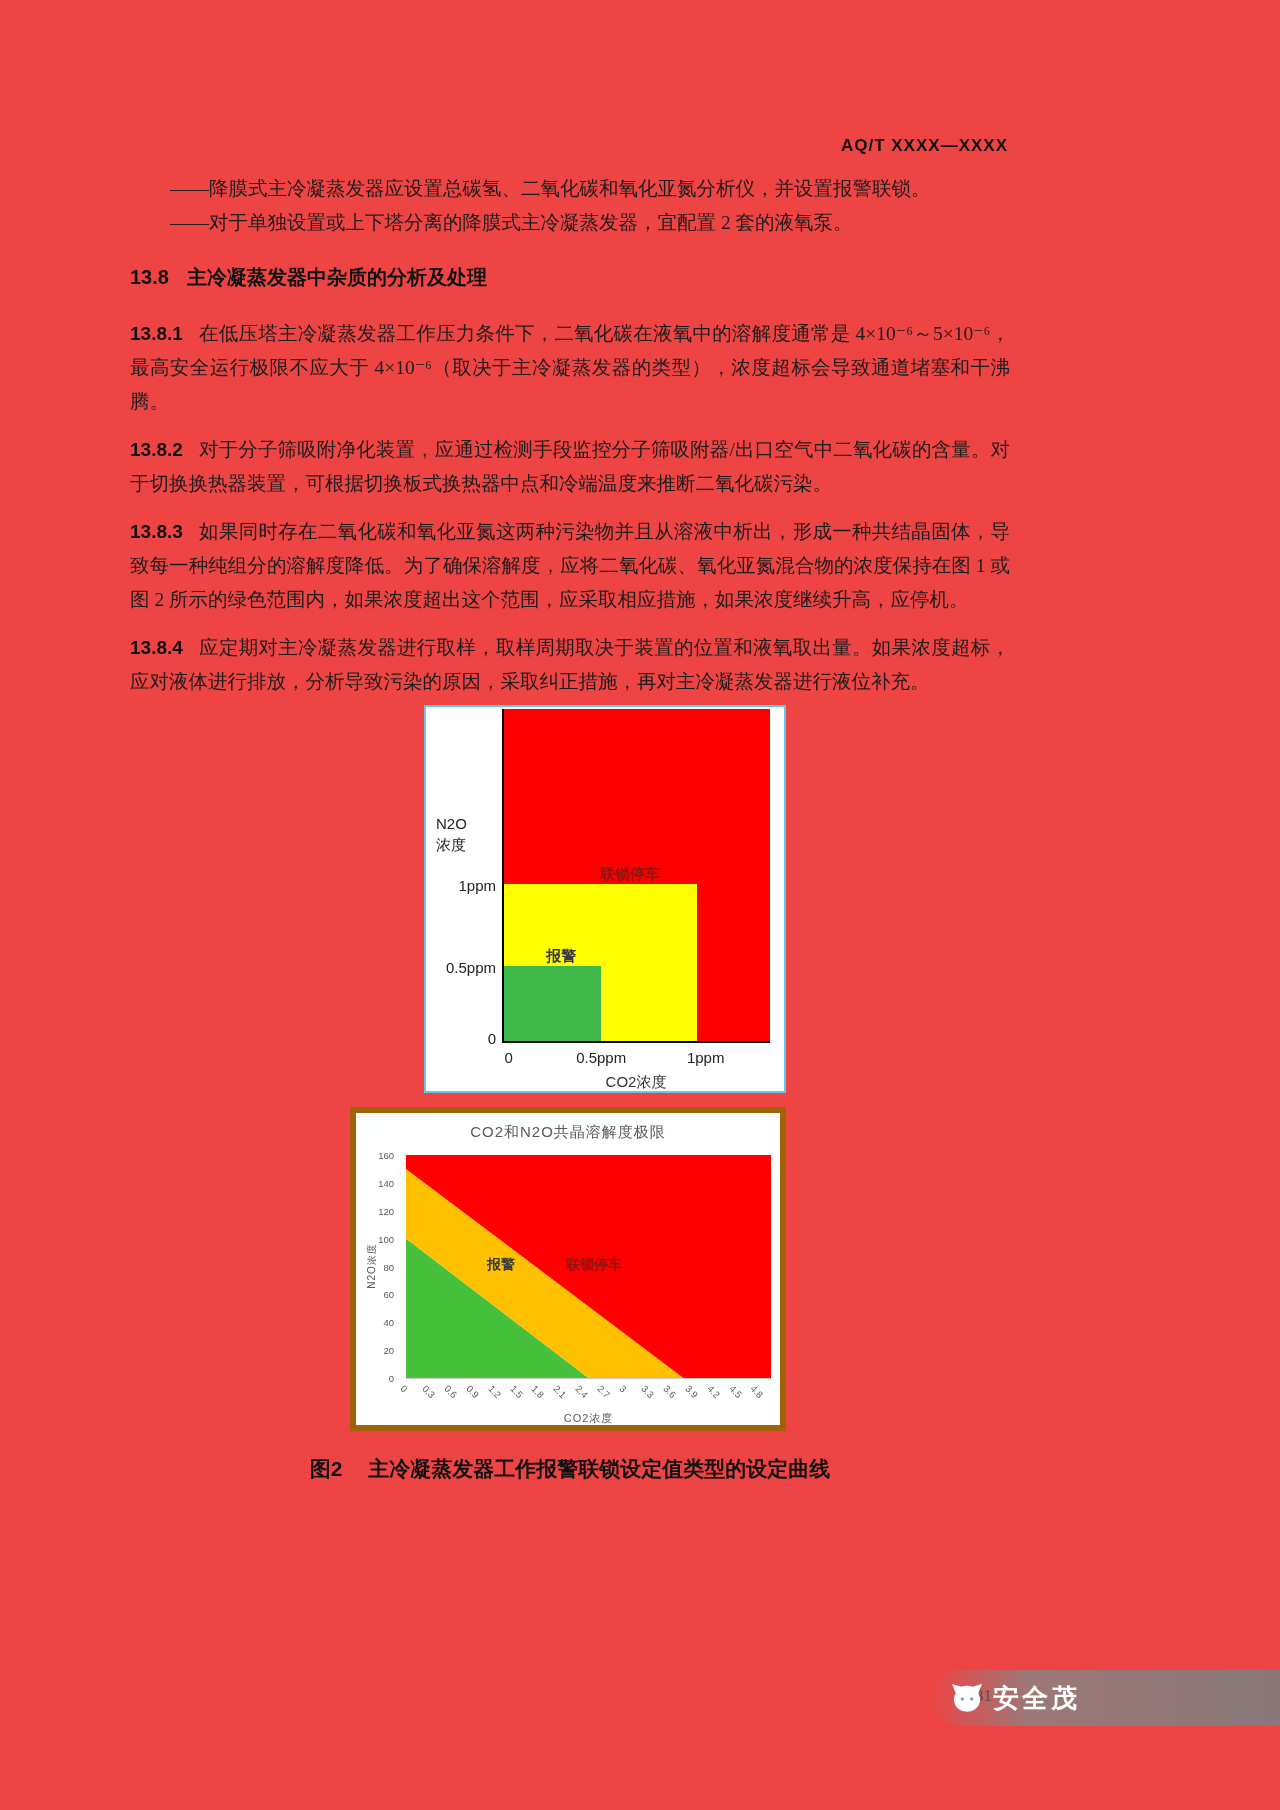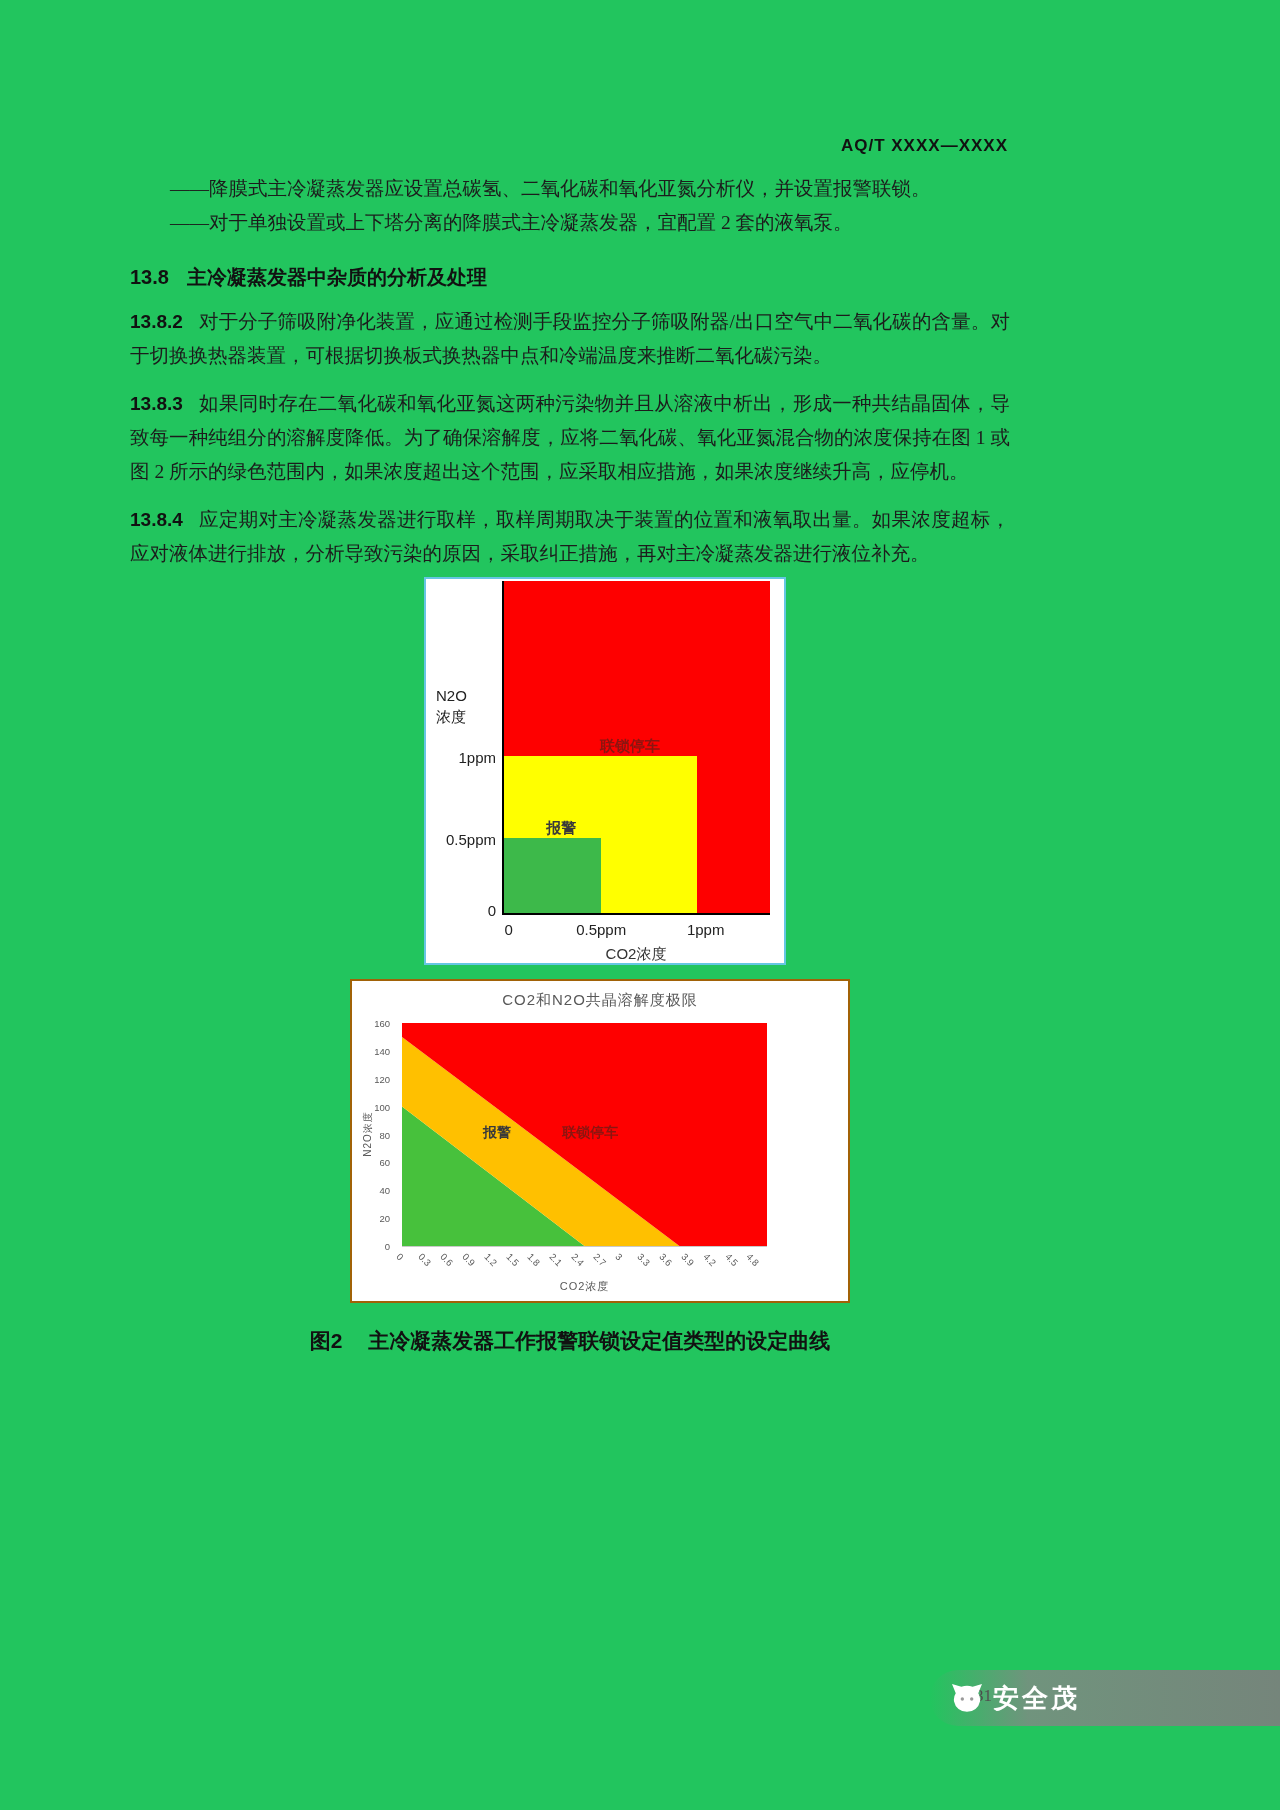--- a/index.html
+++ b/index.html
@@ -1,18 +1,18 @@
 <!DOCTYPE html>
 <html><head>
 <meta charset="utf-8">
 <style>
   * { margin:0; padding:0; box-sizing:border-box; }
   html,body { background:#ffffff; }
   .page {
-    position:relative; width:1280px; height:1810px; background:#22c55e;
+    position:relative; width:1280px; height:1810px; background:#ef4444;
     font-family:"Liberation Serif","DejaVu Serif",serif; color:#1c1c1c; overflow:hidden;
   }
   .header {
     position:absolute; top:136px; right:272px;
     font-family:"Liberation Sans","DejaVu Sans",sans-serif;
     font-size:17px; font-weight:600; letter-spacing:1px; color:#111;
   }
   .content { position:absolute; left:130px; top:0; width:880px; padding-top:172px; }
 
   .dash-item {
@@ -56,22 +56,22 @@
   .fig-caption {
     margin-top:32px; text-align:center;
     font-family:"Liberation Sans","DejaVu Sans",sans-serif;
     font-size:21px; font-weight:bold; color:#111;
   }
   .fig-caption.second { margin-top:24px; }
   .cap-gap { display:inline-block; width:26px; }
 
   
   .figure2 {
-    margin:14px 0 0 220px; width:500px; height:324px;
-    border:2px solid #a16207; position:relative; background:#fff;
+    margin:14px 0 0 220px; width:436px; height:324px;
+    border:6px solid #a16207; position:relative; background:#fff;
     font-family:"Liberation Sans","DejaVu Sans",sans-serif; color:#595959;
   }
   .f2-title { position:absolute; top:10px; left:0; width:100%; text-align:center; font-size:15px; color:#595959; letter-spacing:1px; }
   .f2-plot { position:absolute; left:50px; top:42px; width:365px; height:223px; }
   .f2-plot svg { display:block; width:365px; height:223px; }
   .f2-axis-x { position:absolute; left:50px; top:265px; width:365px; border-top:1px solid #c9c9c9; }
   .f2-yticks { position:absolute; left:0; top:42px; width:44px; height:223px; }
   .f2-ytick { position:absolute; right:6px; transform:translateY(-50%); font-size:9.5px; color:#595959; }
   .f2-ylabel {
     position:absolute; left:16px; top:153px; transform:translate(-50%,-50%) rotate(-90deg);
@@ -104,20 +104,21 @@
     <span>AQ/T XXXX—XXXX</span>
   </div>
 
   <div class="content">
 
     <div class="dash-item">——降膜式主冷凝蒸发器应设置总碳氢、二氧化碳和氧化亚氮分析仪，并设置报警联锁。</div>
     <div class="dash-item">——对于单独设置或上下塔分离的降膜式主冷凝蒸发器，宜配置 2 套的液氧泵。</div>
 
     <h2 class="section-heading"><span class="sec-num">13.8</span><span>主冷凝蒸发器中杂质的分析及处理</span></h2>
 
+    <p class="clause first"><span class="clause-num">13.8.1</span><span>在低压塔主冷凝蒸发器工作压力条件下，二氧化碳在液氧中的溶解度通常是 4×10⁻⁶～5×10⁻⁶，最高安全运行极限不应大于 4×10⁻⁶（取决于主冷凝蒸发器的类型），浓度超标会导致通道堵塞和干沸腾。</span></p>
     <p class="clause"><span class="clause-num">13.8.2</span><span>对于分子筛吸附净化装置，应通过检测手段监控分子筛吸附器/出口空气中二氧化碳的含量。对于切换换热器装置，可根据切换板式换热器中点和冷端温度来推断二氧化碳污染。</span></p>
     <p class="clause"><span class="clause-num">13.8.3</span><span>如果同时存在二氧化碳和氧化亚氮这两种污染物并且从溶液中析出，形成一种共结晶固体，导致每一种纯组分的溶解度降低。为了确保溶解度，应将二氧化碳、氧化亚氮混合物的浓度保持在图 1 或图 2 所示的绿色范围内，如果浓度超出这个范围，应采取相应措施，如果浓度继续升高，应停机。</span></p>
     <p class="clause"><span class="clause-num">13.8.4</span><span>应定期对主冷凝蒸发器进行取样，取样周期取决于装置的位置和液氧取出量。如果浓度超标，应对液体进行排放，分析导致污染的原因，采取纠正措施，再对主冷凝蒸发器进行液位补充。</span></p>
 
     <figure class="figure1">
       <div class="f1-ylabel">
         <div>N2O</div>
         <div>浓度</div>
       </div>
       <div class="f1-yticks" id="f1-yticks">

